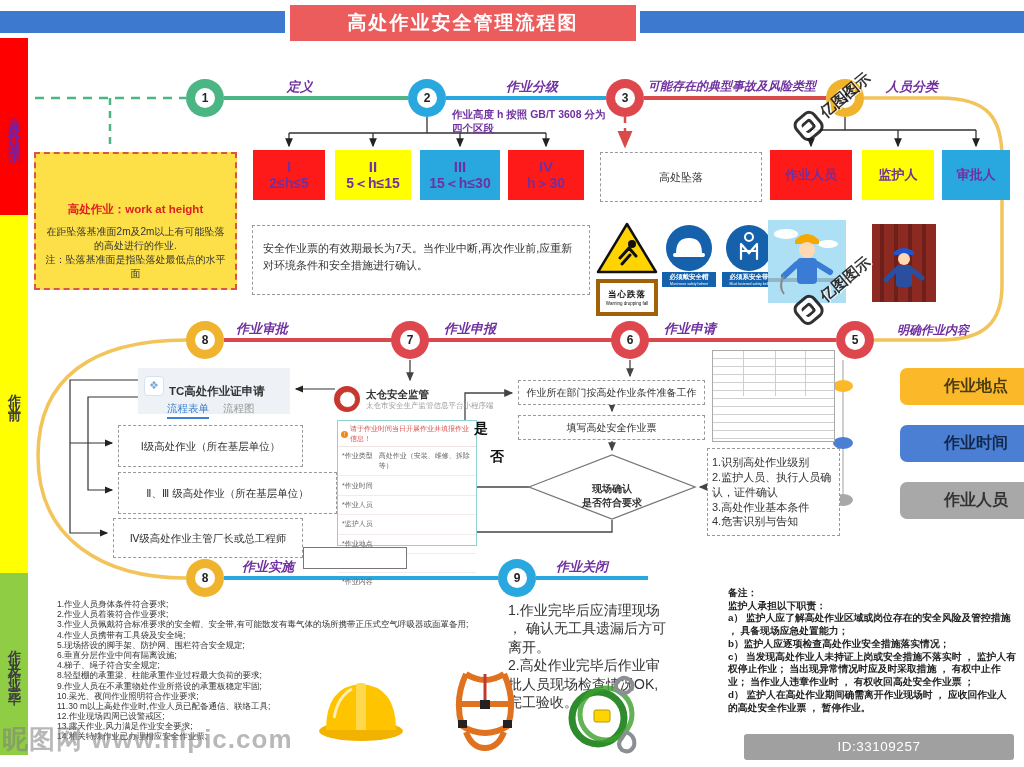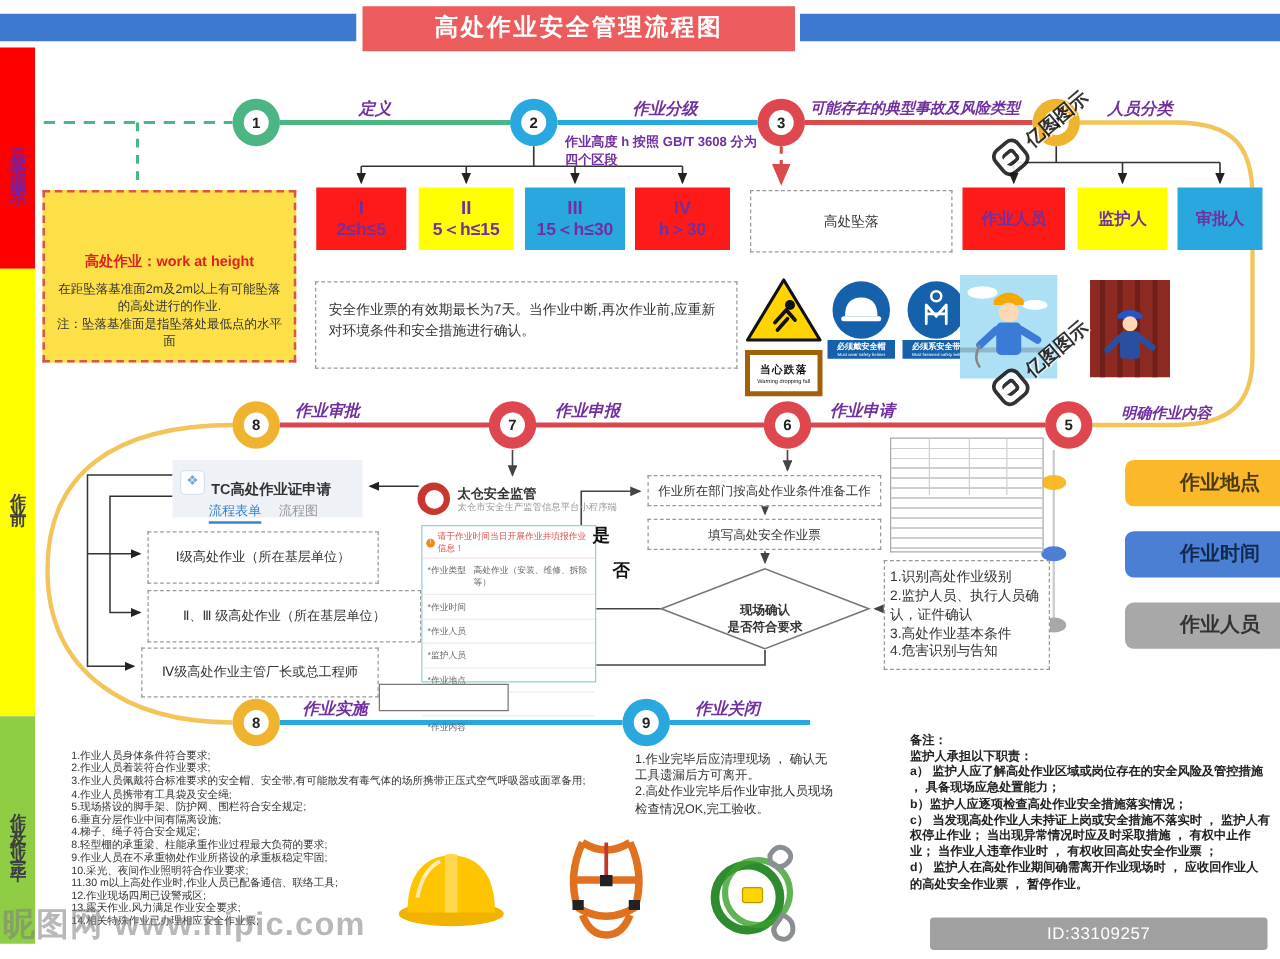--- a/index.html
+++ b/index.html
@@ -106,21 +106,21 @@
   .thumb .v1{left:30px;} .thumb .v2{left:62px;} .thumb .v3{left:92px;}
 
   .loopbox{left:303px;top:547px;width:102px;height:20px;border:1px solid #777;background:#fff;z-index:2;}
 
   
   .tag{width:152px;height:37px;border-radius:7px;z-index:2;display:flex;align-items:center;justify-content:center;
     font-size:16px;font-weight:bold;margin-left:42px;}
 
   
   .impl{left:57px;top:599px;width:462px;z-index:2;font-size:8.5px;color:#333;line-height:1.2;}
-  .closure{left:508px;top:601px;width:160px;z-index:2;font-size:10px;color:#333;line-height:1.32;font-weight:500;}
+  .closure{left:508px;top:601px;width:160px;z-index:2;font-size:14px;color:#333;line-height:1.32;font-weight:500;}
   .remarks{left:728px;top:587px;width:288px;z-index:2;font-size:9.8px;color:#222;line-height:1.3;font-weight:600;}
   .idbadge{left:744px;top:734px;width:270px;height:26px;background:#a0a0a0;border-radius:3px;z-index:4;
     color:#fff;font-size:13.5px;text-align:center;line-height:26px;letter-spacing:0.5px;}
 
   
   .wm{z-index:9;display:flex;align-items:center;gap:5px;opacity:0.88;transform:rotate(-40deg);}
   .wmlogo{width:26px;height:26px;border:3px solid #161616;border-radius:8px;background:#fff;box-sizing:border-box;position:relative;}
   .wmlogo:after{content:"";position:absolute;left:4px;top:4px;right:4px;bottom:4px;border:3px solid #161616;border-left:none;border-radius:4px;}
   .wmtext{font-size:15px;font-weight:bold;color:#161616;text-shadow:1px 1px 0 #fff;white-space:nowrap;}
   .nipic{left:2px;top:722px;z-index:9;font-size:26px;font-weight:bold;color:rgba(125,125,125,0.55);letter-spacing:1px;}

